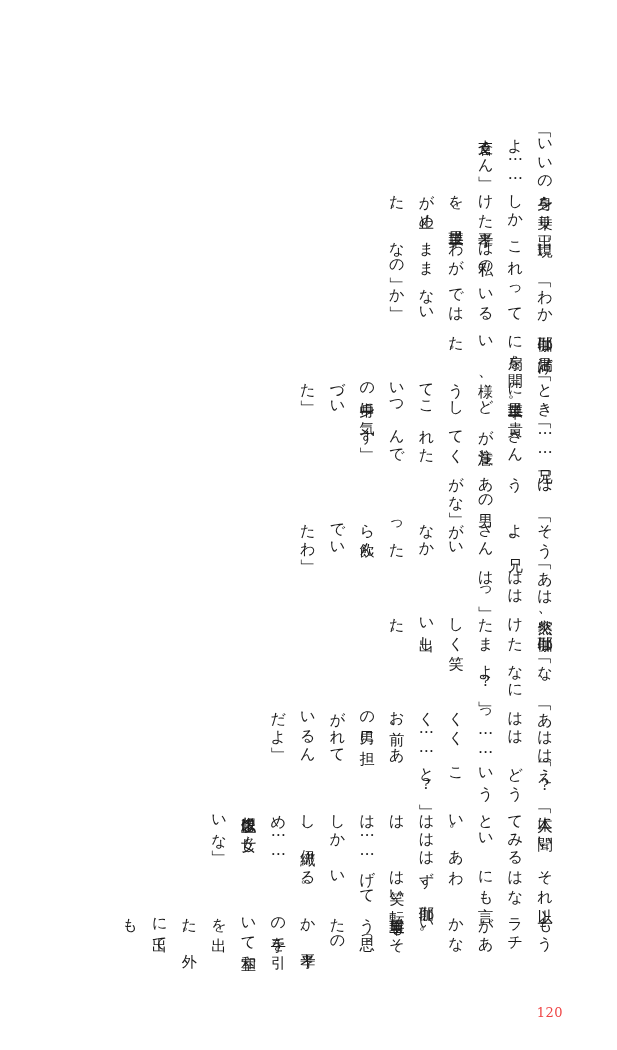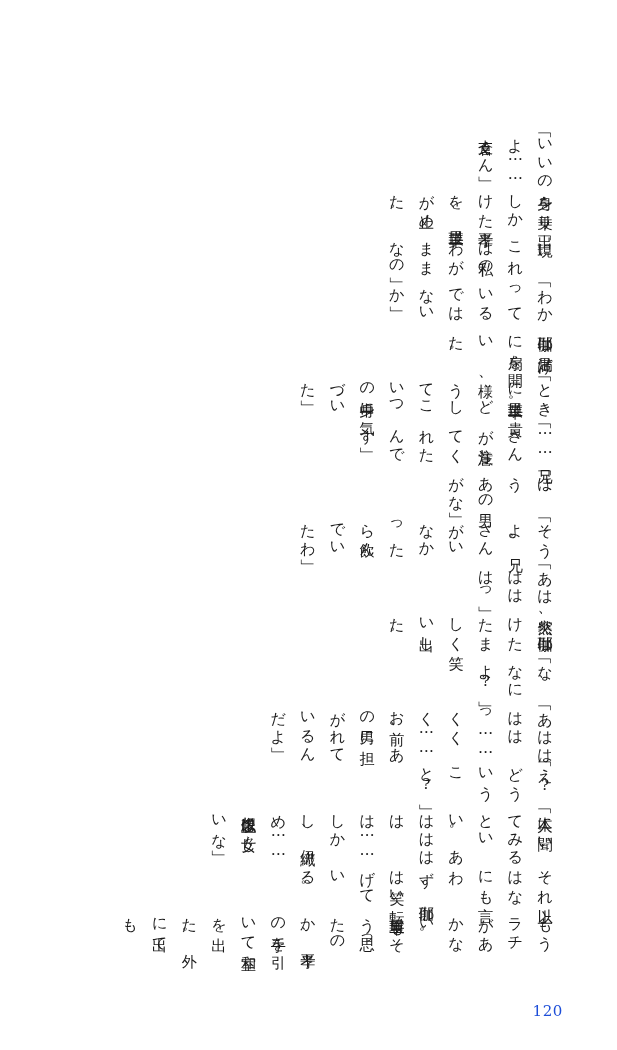--- a/index.html
+++ b/index.html
@@ -37,22 +37,22 @@
     writing-mode: vertical-rl;
     text-orientation: upright;
     height: 100%;
     margin: 0;
     white-space: pre-wrap;
   }
   #page-number {
     position: absolute;
     right: 54px;
     bottom: 30px;
-    font-size: 15px;
-    color: #1d4ed8;
+    font-size: 13px;
+    color: #ef4444;
     font-family: "DejaVu Serif", "Liberation Serif", serif;
     letter-spacing: 0.04em;
   }
 </style>
 </head>
 <body>
 
 <div id="page">
 
   <div id="text-block">

